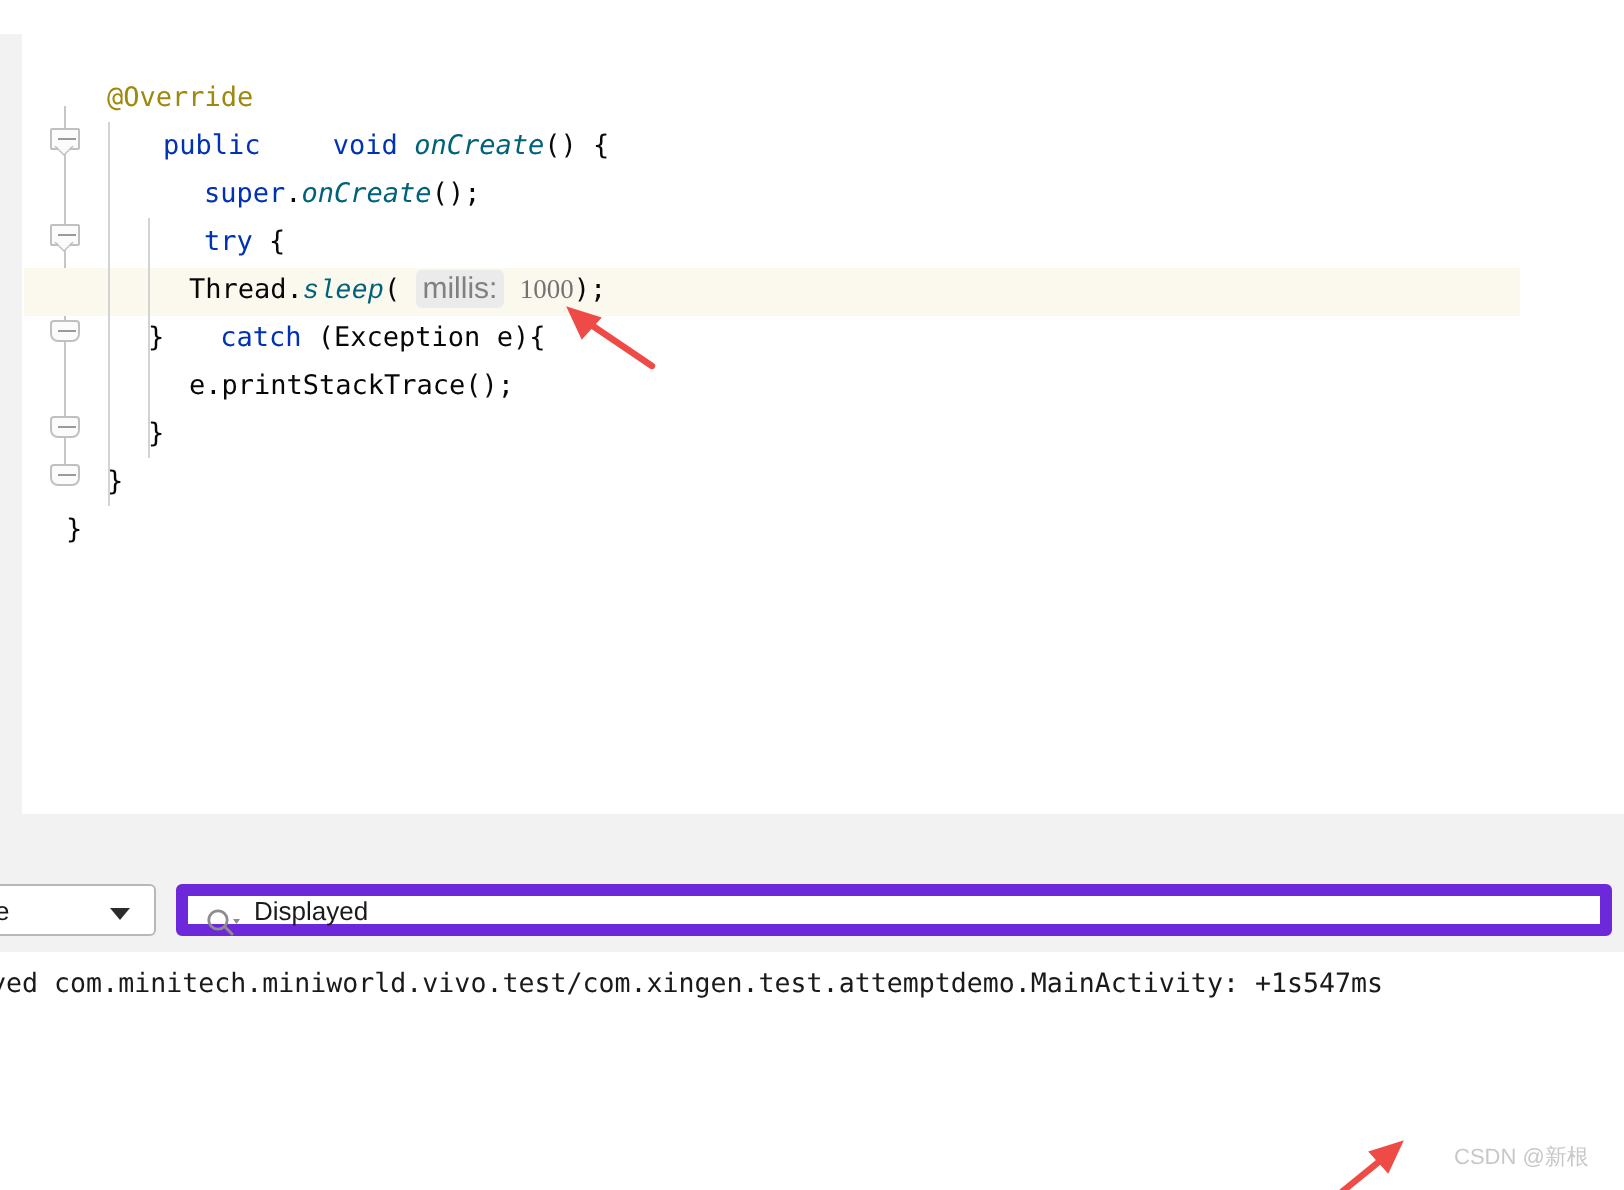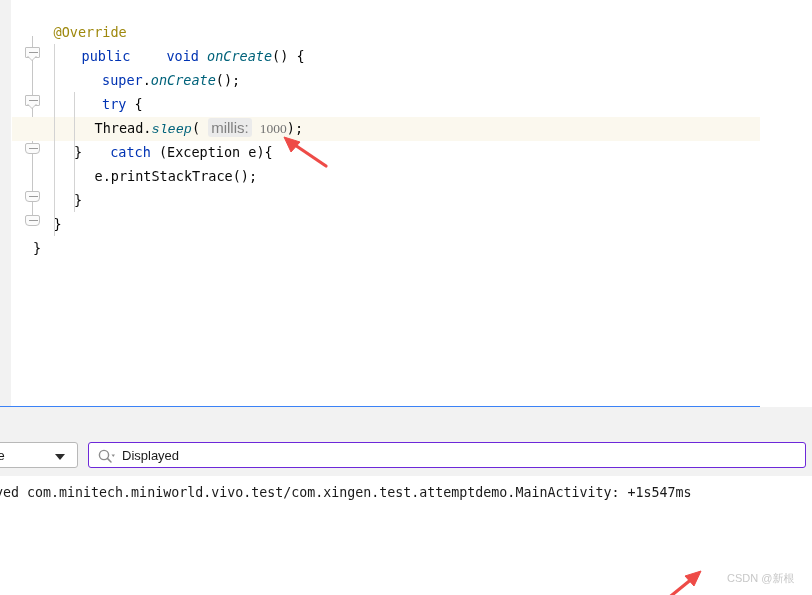--- a/index.html
+++ b/index.html
@@ -11,21 +11,21 @@
     width: 812px;
     height: 595px;
     position: relative;
     overflow: hidden;
     font-family: "Liberation Sans", sans-serif;
   }
 
   
   #editor {
     position: absolute;
-    left: 0; top: 0;
+    left: 0; top: 17px;
     width: 760px;
     height: 406px;
     background: #ffffff;
     border-bottom: 3px solid #3b82f6;
     overflow: hidden;
   }
   #gutter {
     position: absolute;
     left: 0; top: 0;
     width: 11px;
@@ -193,21 +193,21 @@
     width: 0; height: 0;
     border-left: 5px solid transparent;
     border-right: 5px solid transparent;
     border-top: 6px solid #2b2b2b;
   }
   #search-box {
     position: absolute;
     left: 88px; top: 6px;
     width: 718px; height: 26px;
     background: #ffffff;
-    border: 1px solid #6d28d9;
+    border: 6px solid #6d28d9;
     border-radius: 3px;
     box-sizing: border-box;
     display: flex;
     align-items: center;
   }
   #search-box .mag {
     position: absolute;
     left: 8px; top: 4px;
   }
   #search-box .sval {

